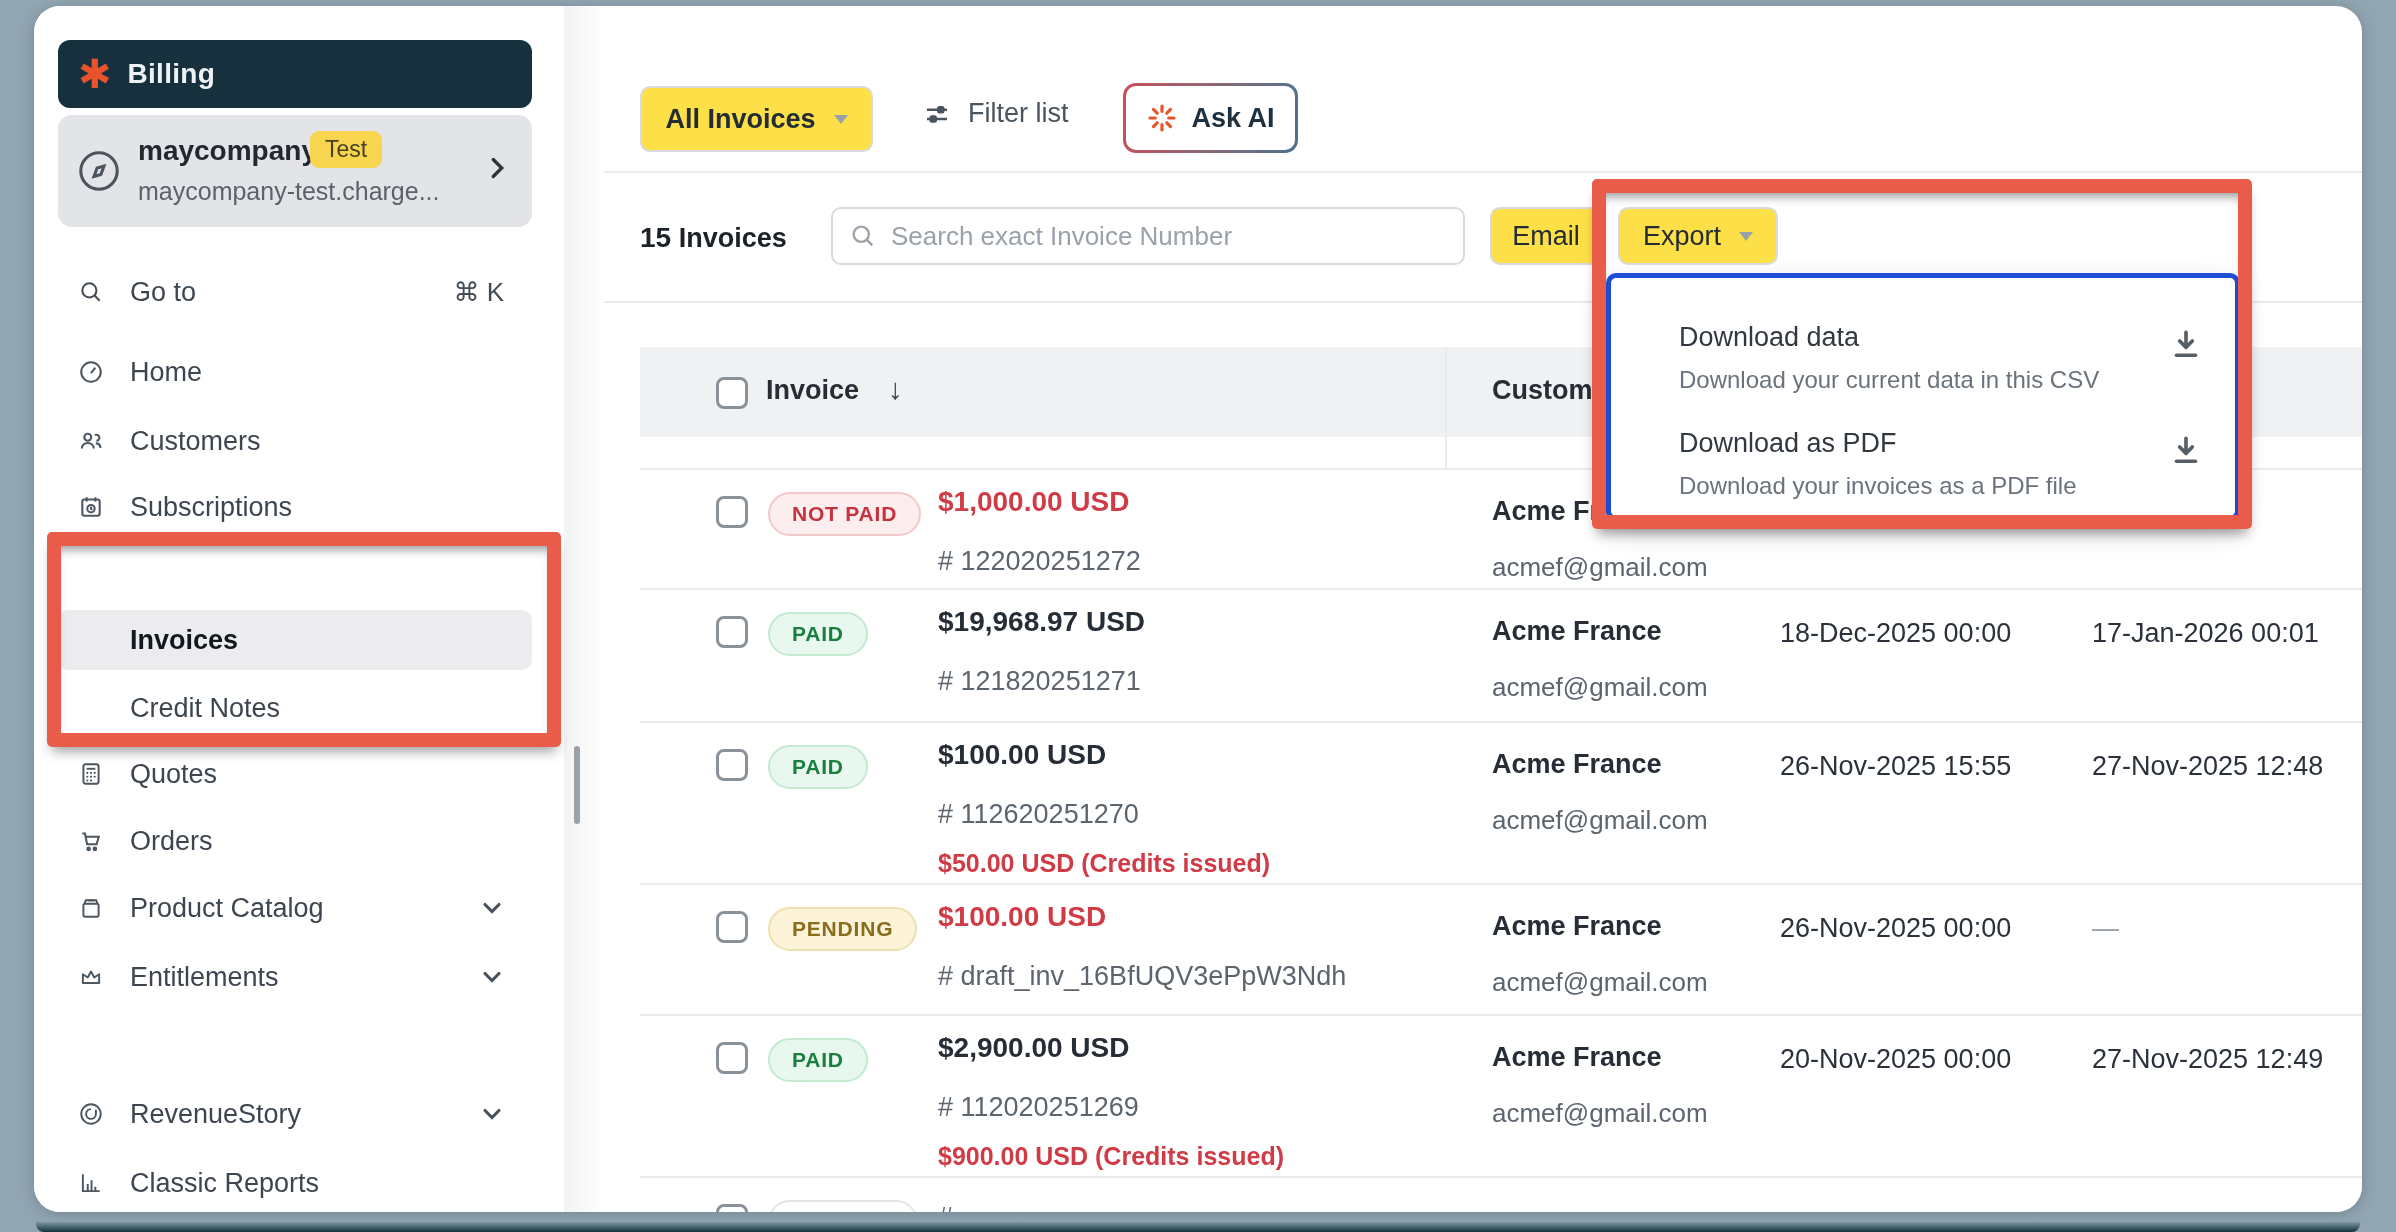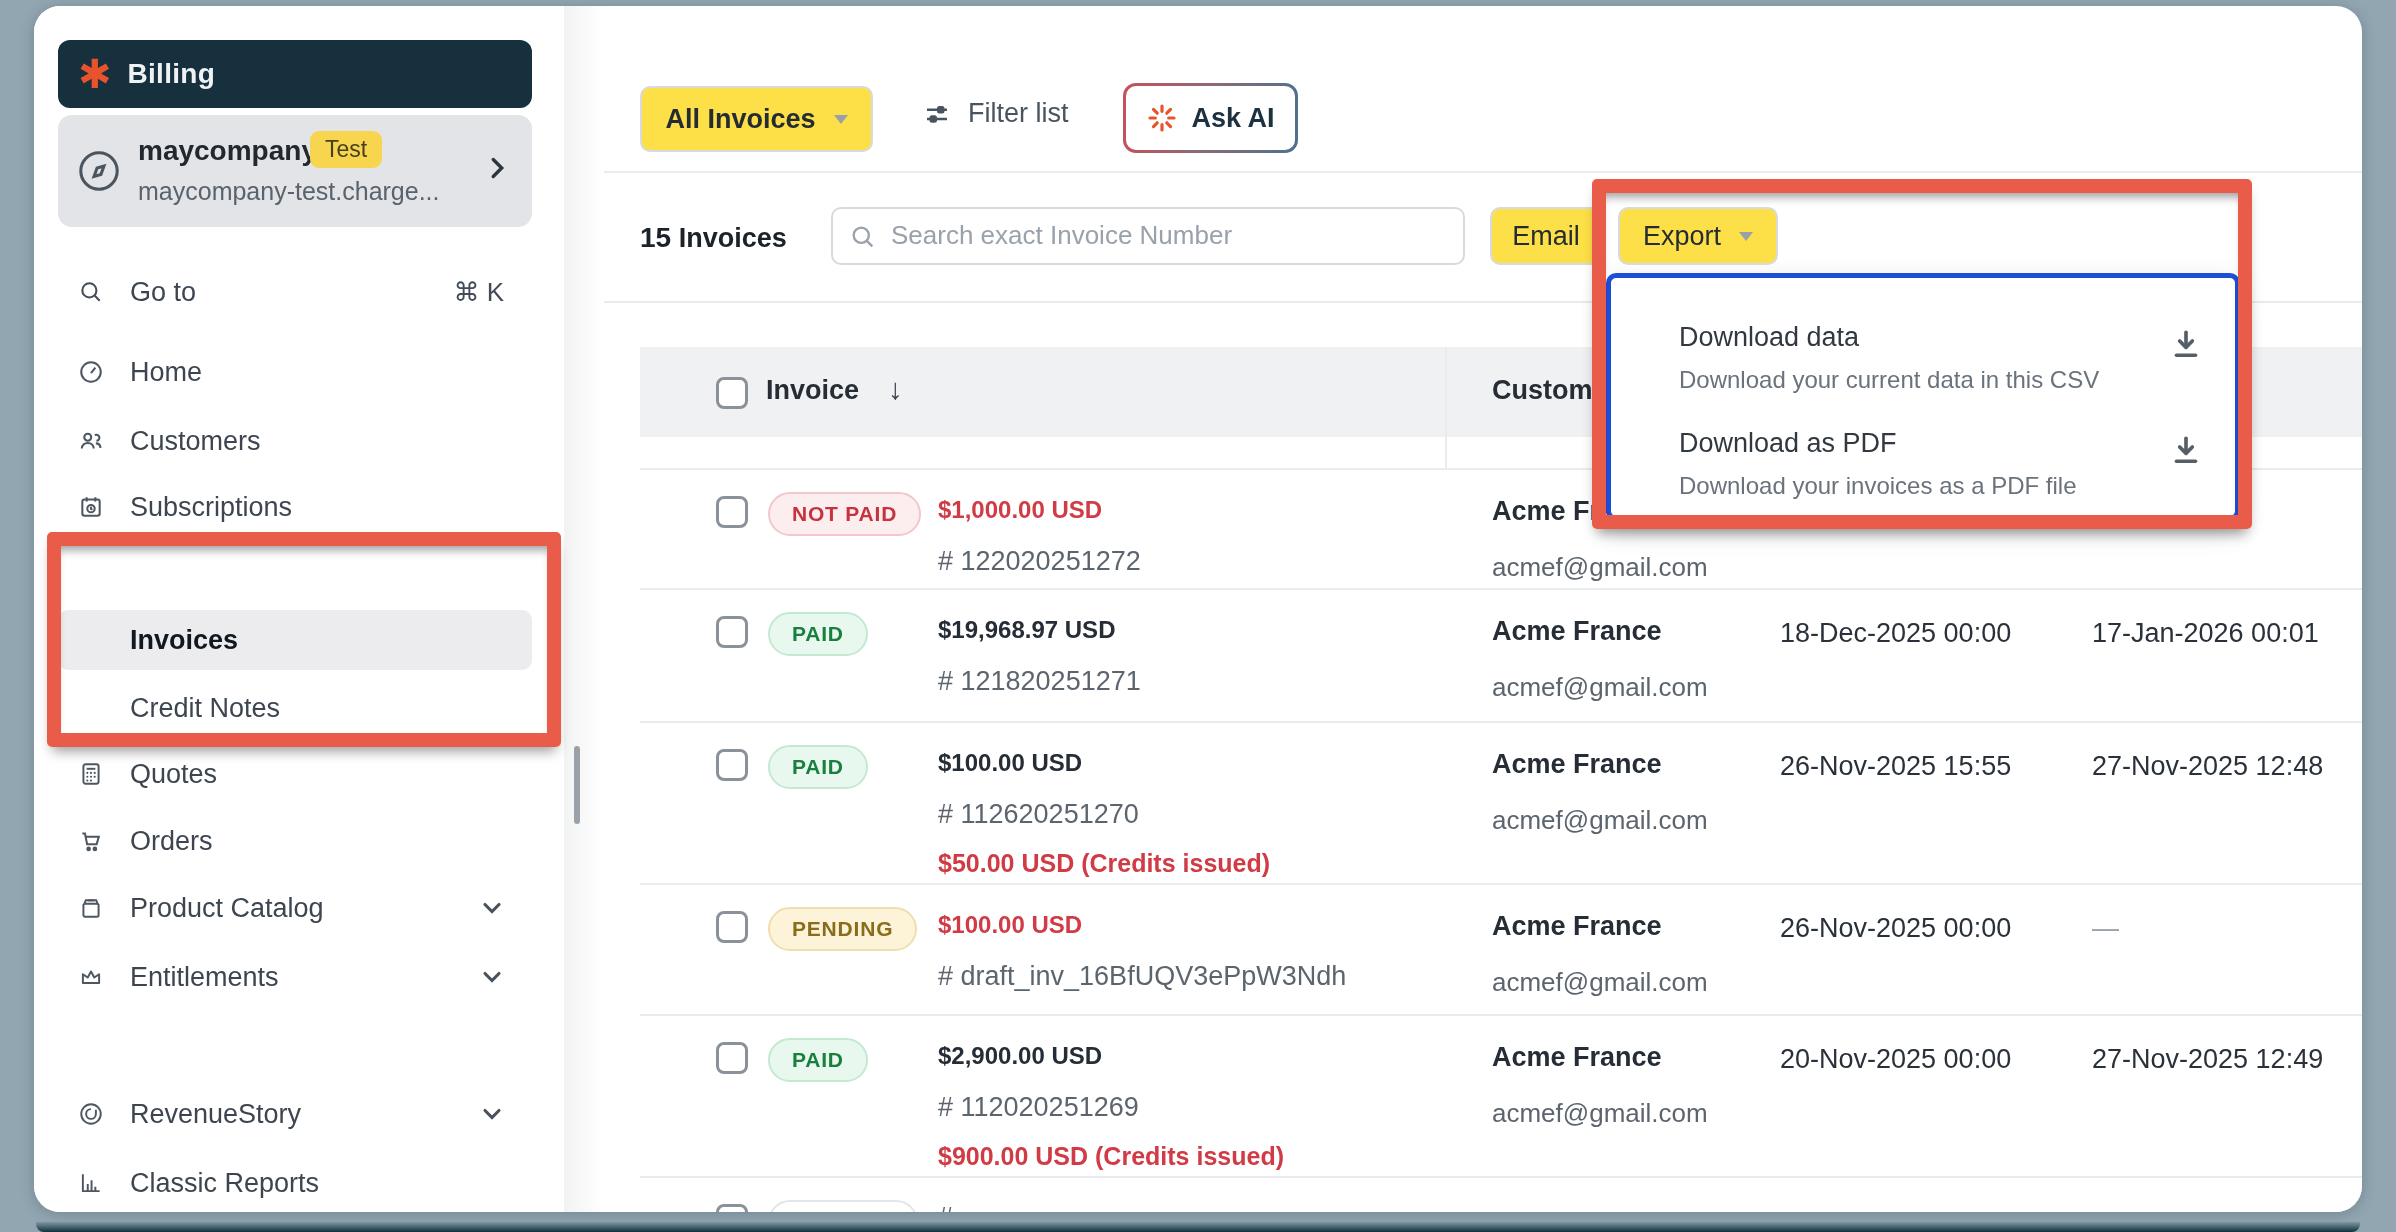--- a/index.html
+++ b/index.html
@@ -58,21 +58,21 @@
   #ask-ai-btn{position:absolute;left:1089px;top:77px;width:175px;height:70px;border-radius:13px;padding:3px;
           background:linear-gradient(100deg,#c8505a,#8a6a77 50%,#4c7191);}
   #ask-ai-btn .inner{width:100%;height:100%;background:#fff;border-radius:10px;display:flex;
           align-items:center;justify-content:center;gap:13px;font-size:27px;font-weight:600;color:#1d3140;}
   .divider{position:absolute;left:570px;right:0;height:2px;background:var(--divider);}
   
   #invoice-count{position:absolute;left:606px;top:216px;font-size:27px;color:#1c222a;}
   #invoice-count b{font-size:28px;font-weight:700;}
   #invoice-count span{font-weight:600;}
   #search-box{position:absolute;left:797px;top:201px;width:634px;height:58px;border:2px solid var(--border);
-          border-radius:10px;display:flex;align-items:flex-end;padding:12px 16px;gap:14px;background:#fff;}
+          border-radius:10px;display:flex;align-items:center;padding:12px 16px;gap:14px;background:#fff;}
   #search-box input{border:none;outline:none;font-size:26px;color:#333;width:100%;}
   #search-box input::placeholder{color:#99a1aa;}
   #email-btn{position:absolute;left:1456px;top:201px;width:112px;height:58px;}
   #export-btn{position:absolute;left:1584px;top:201px;width:160px;height:58px;gap:18px;z-index:31;}
   
   #export-menu{position:absolute;left:1572px;top:267px;width:634px;height:248px;background:#fff;border-radius:10px;
           border:5px solid #1d4ed8;box-shadow:0 10px 28px rgba(0,0,0,.14);z-index:30;}
   .menu-item{position:absolute;left:0;width:100%;height:110px;}
   .menu-item .mt{position:absolute;left:68px;top:16px;font-size:27px;color:#31383f;}
   .menu-item .ms{position:absolute;left:68px;top:60px;font-size:24px;color:var(--mut2);}
@@ -87,21 +87,21 @@
   #col-divider{position:absolute;left:1411px;top:341px;width:2px;bottom:0;background:var(--divider);z-index:1;}
   #header-gap{position:absolute;left:606px;right:0;top:431px;height:33px;background:#fff;border-bottom:2px solid var(--divider);z-index:1;}
   .row{position:absolute;left:606px;right:0;border-bottom:2px solid var(--divider);background:#fff;z-index:1;}
   .row .checkbox{left:76px;top:26px;}
   .status{position:absolute;left:128px;top:22px;height:44px;border-radius:22px;display:flex;align-items:center;
           padding:0 22px;font-size:21px;font-weight:700;letter-spacing:.8px;}
   .status.paid{background:var(--greenbg);border:2px solid var(--greenbd);color:var(--green);}
   .status.notpaid{background:var(--npbg);border:2px solid var(--npbd);color:var(--npred);}
   .status.pending{background:var(--pendbg);border:2px solid var(--pendbd);color:var(--pend);}
   .status.ghost{background:#fff;border:2px solid #e3e5e8;color:#fff;min-width:150px;}
-  .amount{position:absolute;left:298px;top:26px;font-size:24px;font-weight:600;color:var(--dark);white-space:nowrap;}
+  .amount{position:absolute;left:298px;top:16px;font-size:28px;font-weight:600;color:var(--dark);white-space:nowrap;}
   .amount.red{color:var(--red);}
   .invnum{position:absolute;left:298px;top:76px;font-size:27px;color:var(--mut);white-space:nowrap;}
   .credits{position:absolute;left:298px;top:126px;font-size:25px;font-weight:600;color:var(--red);white-space:nowrap;}
   .cust{position:absolute;left:852px;top:26px;font-size:27px;font-weight:600;color:var(--dark);white-space:nowrap;}
   .email{position:absolute;left:852px;top:82px;font-size:26px;color:var(--mut);white-space:nowrap;}
   .d1{position:absolute;left:1140px;top:28px;font-size:27px;color:#2a313a;white-space:nowrap;}
   .d2{position:absolute;left:1452px;top:28px;font-size:27px;color:#2a313a;white-space:nowrap;}
   svg{display:block;}
 </style>
 </head>

